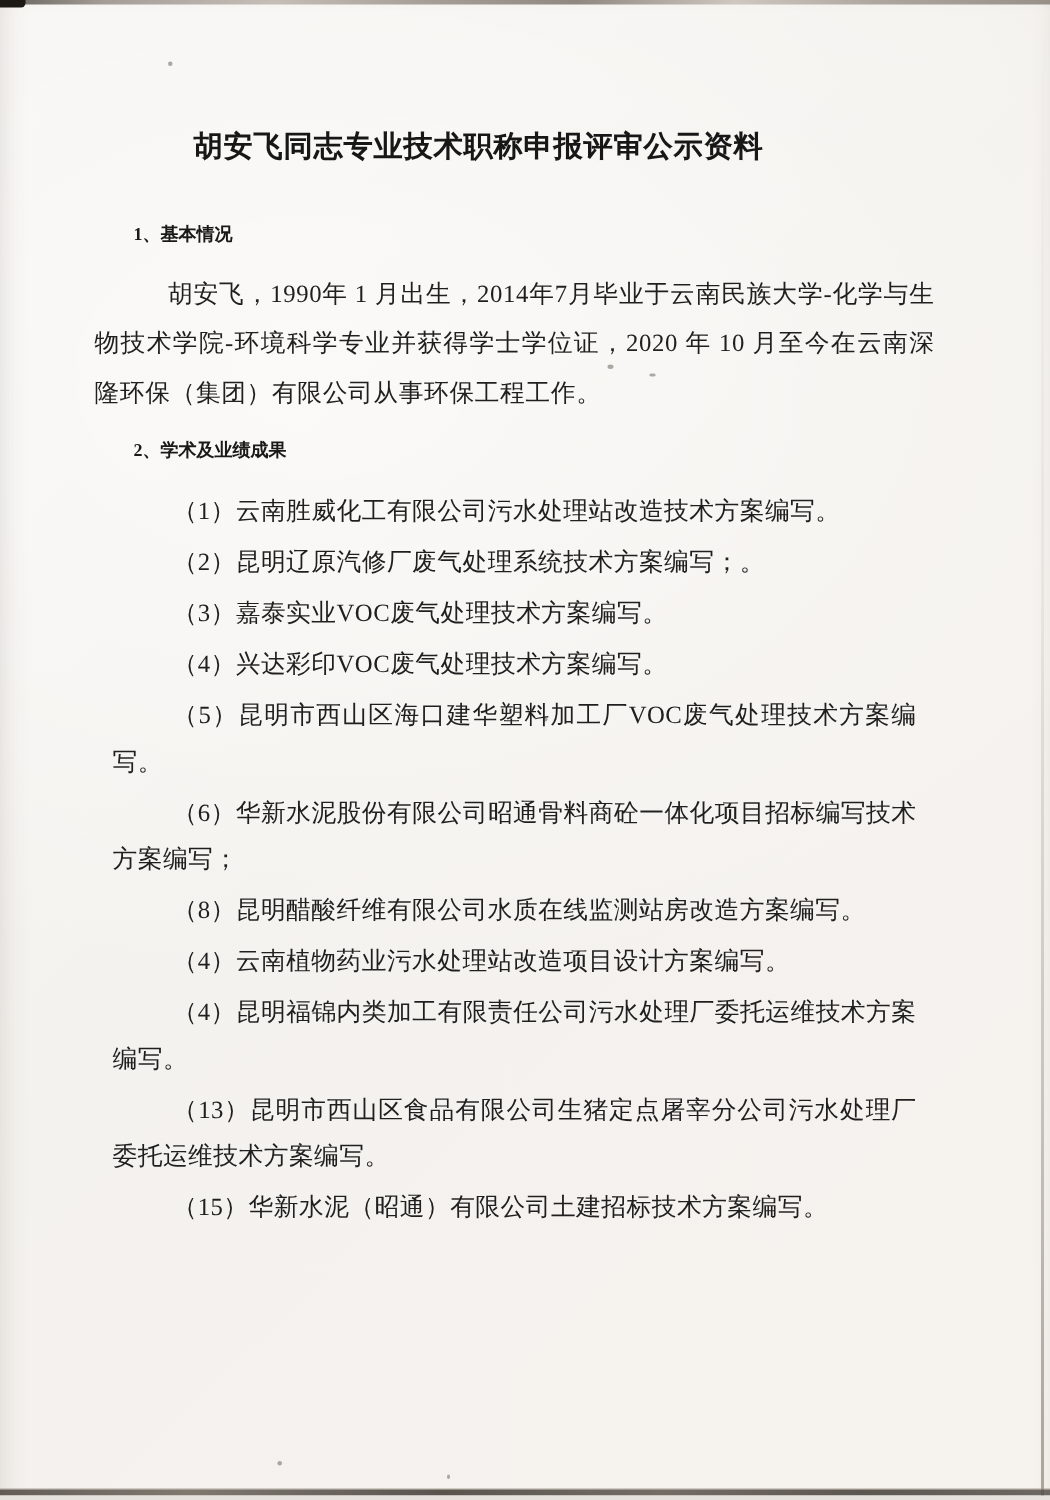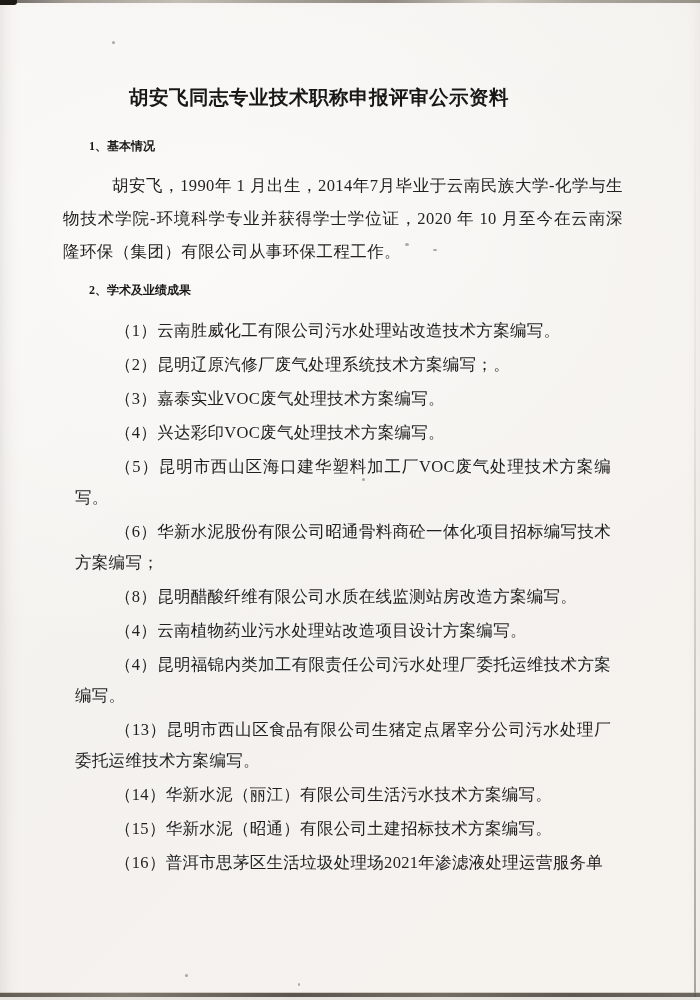--- a/index.html
+++ b/index.html
@@ -78,21 +78,21 @@
     left: 63px;
     top: 84px;
     width: 560px;
     color: #1f1f1f;
   }
   .doc-title {
     font-size: 19.5px;
     font-weight: bold;
     text-align: center;
     letter-spacing: 0.5px;
-    margin: 0 48px 22px 0;
+    margin: 0 48px 32px 0;
     color: #171717;
   }
   .sec-heading {
     font-size: 12px;
     font-weight: bold;
     padding-left: 26px;
     margin: 0 0 10px 0;
     line-height: 26px;
     color: #191919;
   }
@@ -149,19 +149,17 @@
       <p class="achievement">（1）云南胜威化工有限公司污水处理站改造技术方案编写。</p>
       <p class="achievement">（2）昆明辽原汽修厂废气处理系统技术方案编写；。</p>
       <p class="achievement">（3）嘉泰实业VOC废气处理技术方案编写。</p>
       <p class="achievement">（4）兴达彩印VOC废气处理技术方案编写。</p>
       <p class="achievement">（5）昆明市西山区海口建华塑料加工厂VOC废气处理技术方案编写。</p>
       <p class="achievement">（6）华新水泥股份有限公司昭通骨料商砼一体化项目招标编写技术方案编写；</p>
       <p class="achievement">（8）昆明醋酸纤维有限公司水质在线监测站房改造方案编写。</p>
       <p class="achievement">（4）云南植物药业污水处理站改造项目设计方案编写。</p>
       <p class="achievement">（4）昆明福锦内类加工有限责任公司污水处理厂委托运维技术方案编写。</p>
       <p class="achievement">（13）昆明市西山区食品有限公司生猪定点屠宰分公司污水处理厂委托运维技术方案编写。</p>
-      <p class="achievement">（14）华新水泥（丽江）有限公司生活污水技术方案编写。</p>
       <p class="achievement">（15）华新水泥（昭通）有限公司土建招标技术方案编写。</p>
-      <p class="achievement">（16）普洱市思茅区生活垃圾处理场2021年渗滤液处理运营服务单</p>
     </div>
 
   </div>
 </div>
 
 </body></html>

